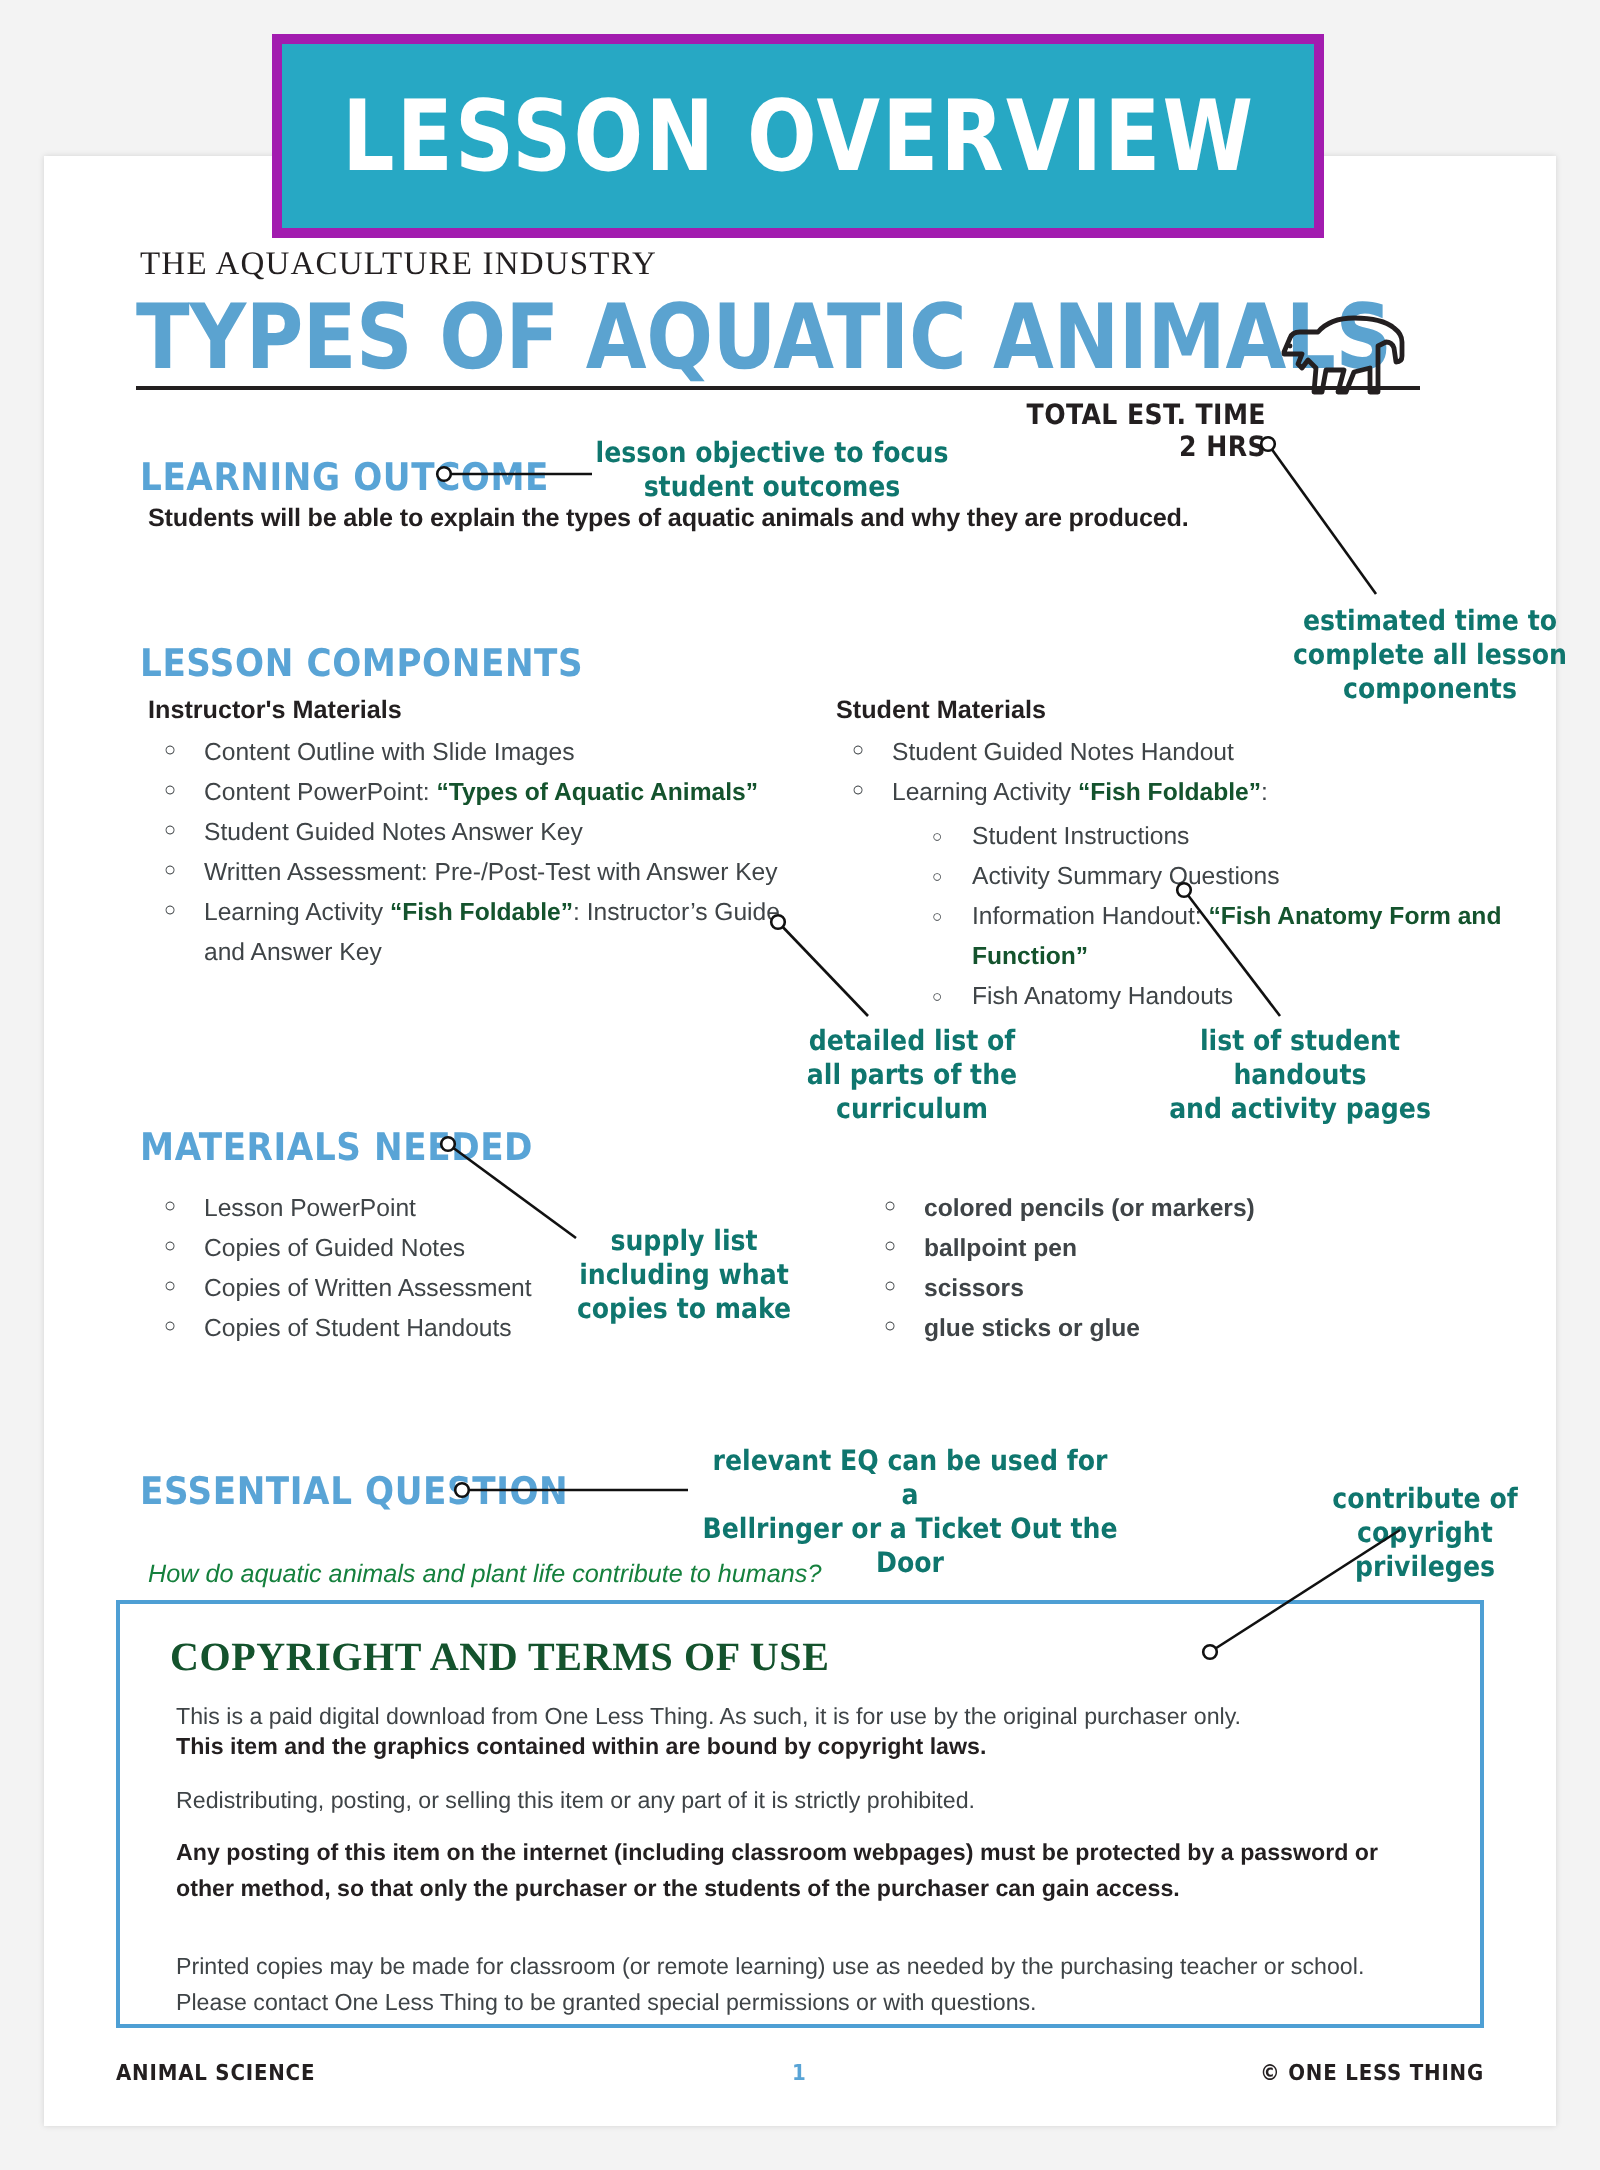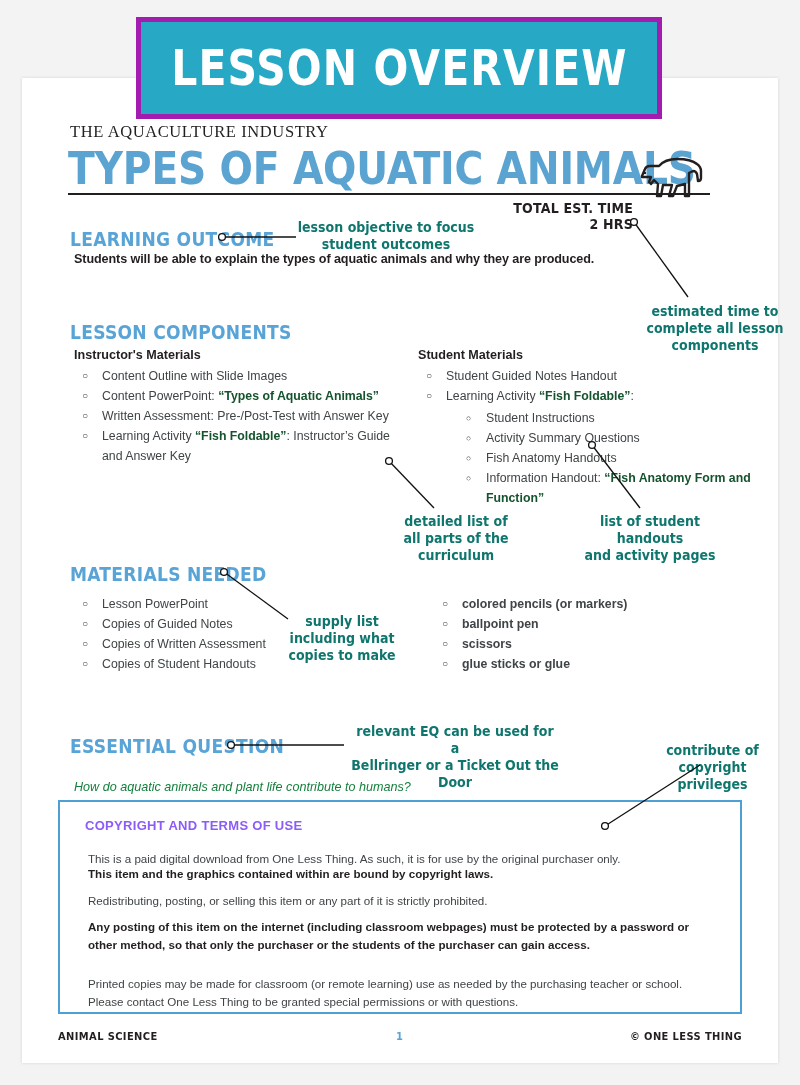--- a/index.html
+++ b/index.html
@@ -135,22 +135,22 @@
   }
 
   
   .copy-box {
     position: absolute; left: 58px; top: 800px;
     width: 684px; height: 214px;
     border: 2.5px solid #4e9fd4;
   }
   .copy-head {
     position: absolute; left: 85px; top: 818px;
-    font-family: Liberation Sans, sans-serif;
-    font-weight: bold; font-size: 13px; color: #8b5cf6;
+    font-family: Liberation Serif, serif;
+    font-weight: bold; font-size: 20px; color: #14532d;
     letter-spacing: 0.3px;
   }
   .copy-p {
     position: absolute; left: 88px; width: 630px;
     font-size: 11.6px; color: #3f4447; line-height: 18px;
   }
   .copy-p.bold { color: #231f20; font-weight: bold; }
   #cp1 { top: 850px; }
   #cp2 { top: 865px; }
   #cp3 { top: 892px; }
@@ -217,32 +217,33 @@
   <div class="sec-head" id="h-outcome">LEARNING OUTCOME</div>
   <div class="outcome-text">Students will be able to explain the types of aquatic animals and why they are produced.</div>
 
   <div class="sec-head" id="h-components">LESSON COMPONENTS</div>
   <div class="col-title" id="ct-instructor">Instructor's Materials</div>
   <div class="col-title" id="ct-student">Student Materials</div>
 
   <ul class="oll" id="list-instructor">
       <li>Content Outline with Slide Images</li>
       <li>Content PowerPoint: <b>“Types of Aquatic Animals”</b></li>
+      <li>Student Guided Notes Answer Key</li>
       <li>Written Assessment: Pre-/Post-Test with Answer Key</li>
       <li>Learning Activity <b>“Fish Foldable”</b>: Instructor’s Guide and Answer Key</li>
     </ul>
   <ul class="oll" id="list-student">
       <li>Student Guided Notes Handout</li>
       <li>Learning Activity <b>“Fish Foldable”</b>:</li>
     </ul>
   <ul class="oll sub" id="list-student-sub">
       <li>Student Instructions</li>
       <li>Activity Summary Questions</li>
+      <li>Information Handout: <b>“Fish Anatomy Form and Function”</b></li>
       <li>Fish Anatomy Handouts</li>
-      <li>Information Handout: <b>“Fish Anatomy Form and Function”</b></li>
     </ul>
 
   <div class="sec-head" id="h-materials">MATERIALS NEEDED</div>
   <ul class="oll" id="list-mat-left">
       <li>Lesson PowerPoint</li>
       <li>Copies of Guided Notes</li>
       <li>Copies of Written Assessment</li>
       <li>Copies of Student Handouts</li>
     </ul>
   <ul class="oll" id="list-mat-right">

